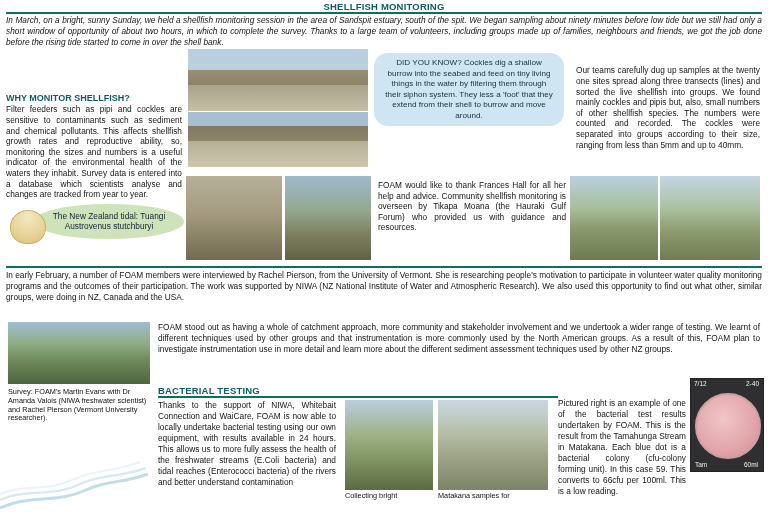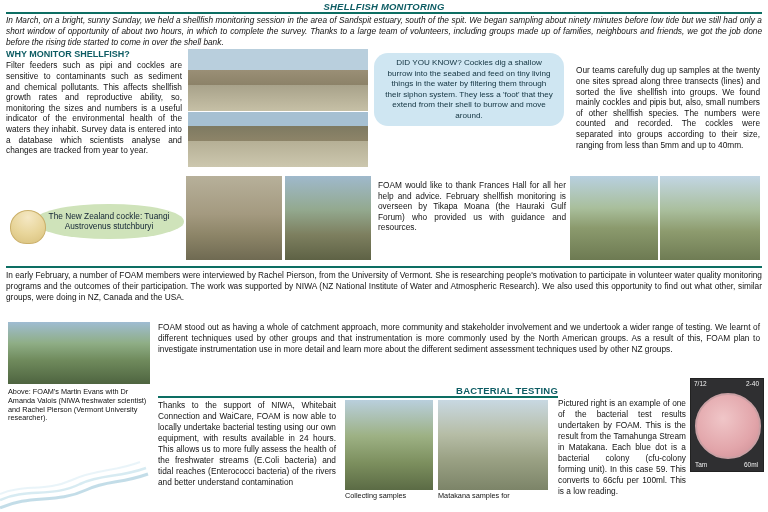--- a/index.html
+++ b/index.html
@@ -27,33 +27,33 @@
   }
   .body-txt {
     font-size: 8.3px;
     line-height: 1.32;
     text-align: justify;
     color: #141414;
   }
   .body-txt.tight { line-height: 1.28; }
 
   
-  .top-head { padding: 1px 6px 0 6px; font-style: italic; }
+  .top-head { padding: 1px 6px 0 6px; }
   .top-intro {
     padding: 1px 6px 2px 6px;
     font-size: 8.3px; line-height: 1.3; text-align: justify; font-style: italic;
   }
 
   
   .cols {
     display: flex;
     gap: 6px;
     padding: 0 6px;
   }
-  .col-l { width: 176px; }
+  .col-l { width: 176px; margin-top: 44px; }
   .col-m { width: 382px; position: relative; }
   .col-r { width: 184px; margin-top: 16px; }
 
   .sub-hdr {
     font-weight: bold;
     color: #0d5c63;
     font-size: 9px;
     margin-bottom: 1px;
     text-transform: uppercase;
   }
@@ -122,63 +122,63 @@
       </div>
     </div>
 
     <div class="col-r">
       <div class="body-txt tight">Our teams carefully dug up samples at the twenty one sites spread along three transects (lines) and sorted the live shellfish into groups. We found mainly cockles and pipis but, also, small numbers of other shellfish species. The numbers were counted and recorded. The cockles were separated into groups according to their size, ranging from less than 5mm and up to 40mm.</div>
     </div>
   </div>
 
   <div style="position:absolute; left:0; top:178px; width:768px; height:86px;">
 
-    <div class="oval" style="position:absolute; left:34px; top:26px; width:150px;">The New Zealand cockle: Tuangi Austrovenus stutchburyi</div>
+    <div class="oval" style="position:absolute; left:34px; top:26px; width:150px;">The New Zealand tidal: Tuangi Austrovenus stutchburyi</div>
 
     <div style="position:absolute; left:10px; top:32px; width:36px; height:34px; border-radius:50% 50% 46% 46%;
                 background:radial-gradient(circle at 50% 20%, #f5e8c4 0%, #e8d59a 55%, #d8c07c 100%);
                 border:1px solid #cbb06a;"></div>
 
     <div class="photo" style="position:absolute; left:186px; top:-2px; width:96px; height:84px;
                 background:linear-gradient(#b7b09a 0%,#a49a80 45%,#8d8568 70%,#6f6a52 100%);"></div>
     <div class="photo" style="position:absolute; left:285px; top:-2px; width:86px; height:84px;
                 background:linear-gradient(#9fb9cc 0%,#93a98f 40%,#7d7f5f 70%,#5e6245 100%);"></div>
 
-    <div class="body-txt tight" style="position:absolute; left:378px; top:2px; width:188px;">FOAM would like to thank Frances Hall for all her help and advice. February shellfish monitoring is overseen by Tikapa Moana (the Hauraki Gulf Forum) who provided us with guidance and resources.</div>
+    <div class="body-txt tight" style="position:absolute; left:378px; top:2px; width:188px;">FOAM would like to thank Frances Hall for all her help and advice. Community shellfish monitoring is overseen by Tikapa Moana (the Hauraki Gulf Forum) who provided us with guidance and resources.</div>
 
     <div class="photo" style="position:absolute; left:570px; top:-2px; width:88px; height:84px;
                 background:linear-gradient(#b8d0e0 0%,#a9bf9c 38%,#8b9a6d 62%,#6d7a52 100%);"></div>
     <div class="photo" style="position:absolute; left:660px; top:-2px; width:100px; height:84px;
                 background:linear-gradient(#c2d6e4 0%,#aabf9e 40%,#8d9b6e 66%,#6f7c54 100%);"></div>
   </div>
 
   <div style="position:absolute; left:0; top:266px; width:768px;">
     <div class="sec">
       <div class="rule" style="margin-bottom:2px;"></div>
       <div class="body-txt">In early February, a number of FOAM members were interviewed by Rachel Pierson, from the University of Vermont. She is researching people's motivation to participate in volunteer water quality monitoring programs and the outcomes of their participation. The work was supported by NIWA (NZ National Institute of Water and Atmospheric Research). We also used this opportunity to find out what other, similar groups, were doing in NZ, Canada and the USA.</div>
     </div>
   </div>
 
   <div class="photo" style="position:absolute; left:8px; top:322px; width:142px; height:62px;
               background:linear-gradient(#9fbcd2 0%,#8fae86 34%,#6f8a5c 62%,#4e6440 100%);"></div>
 
   <div class="body-txt" style="position:absolute; left:158px; top:322px; width:602px;">FOAM stood out as having a whole of catchment approach, more community and stakeholder involvement and we undertook a wider range of testing. We learnt of different techniques used by other groups and that instrumentation is more commonly used by the North American groups. As a result of this, FOAM plan to investigate instrumentation use in more detail and learn more about the different sediment assessment techniques used by other NZ groups.</div>
 
-  <div class="caption" style="position:absolute; left:8px; top:388px; width:146px;">Above: FOAM's Martin Evans with Dr Amanda Valois (NIWA freshwater scientist) and Rachel Pierson (Vermont University researcher).</div>
-
-  <div style="position:absolute; left:158px; top:385px; width:400px;text-align:right;">
+  <div class="caption" style="position:absolute; left:8px; top:388px; width:146px;">Survey: FOAM's Martin Evans with Dr Amanda Valois (NIWA freshwater scientist) and Rachel Pierson (Vermont University researcher).</div>
+
+  <div style="position:absolute; left:158px; top:385px; width:400px;">
     <div class="hdr">BACTERIAL TESTING</div>
     <div class="rule" style="width:400px; margin-bottom:2px;"></div>
   </div>
 
   <div class="body-txt" style="position:absolute; left:158px; top:400px; width:178px;">Thanks to the support of NIWA, Whitebait Connection and WaiCare, FOAM is now able to locally undertake bacterial testing using our own equipment, with results available in 24 hours. This allows us to more fully assess the health of the freshwater streams (E.Coli bacteria) and tidal reaches (Enterococci bacteria) of the rivers and better understand contamination</div>
 
   <div class="photo" style="position:absolute; left:345px; top:400px; width:88px; height:90px;
               background:linear-gradient(#b9cfdd 0%,#9db184 40%,#7c8f5e 70%,#5b6b45 100%);"></div>
-  <div class="caption" style="position:absolute; left:345px; top:492px; width:90px;">Collecting samples</div>
+  <div class="caption" style="position:absolute; left:345px; top:492px; width:90px;">Collecting bright</div>
 
   <div class="photo" style="position:absolute; left:438px; top:400px; width:110px; height:90px;
               background:linear-gradient(#c8d8e2 0%,#b6bda6 38%,#9aa184 66%,#7c8468 100%);"></div>
   <div class="caption" style="position:absolute; left:438px; top:492px; width:120px;">Matakana samples for</div>
 
   <div class="body-txt" style="position:absolute; left:558px; top:398px; width:128px;">Pictured right is an example of one of the bacterial test results undertaken by FOAM. This is the result from the Tamahunga Stream in Matakana. Each blue dot is a bacterial colony (cfu-colony forming unit). In this case 59. This converts to 66cfu per 100ml. This is a low reading.</div>
 
   <div style="position:absolute; left:690px; top:378px; width:74px; height:94px;
               background:#2f2f31; border:1px solid #222; overflow:hidden;">
     <div style="position:absolute; left:4px; top:14px; width:66px; height:66px; border-radius:50%;

